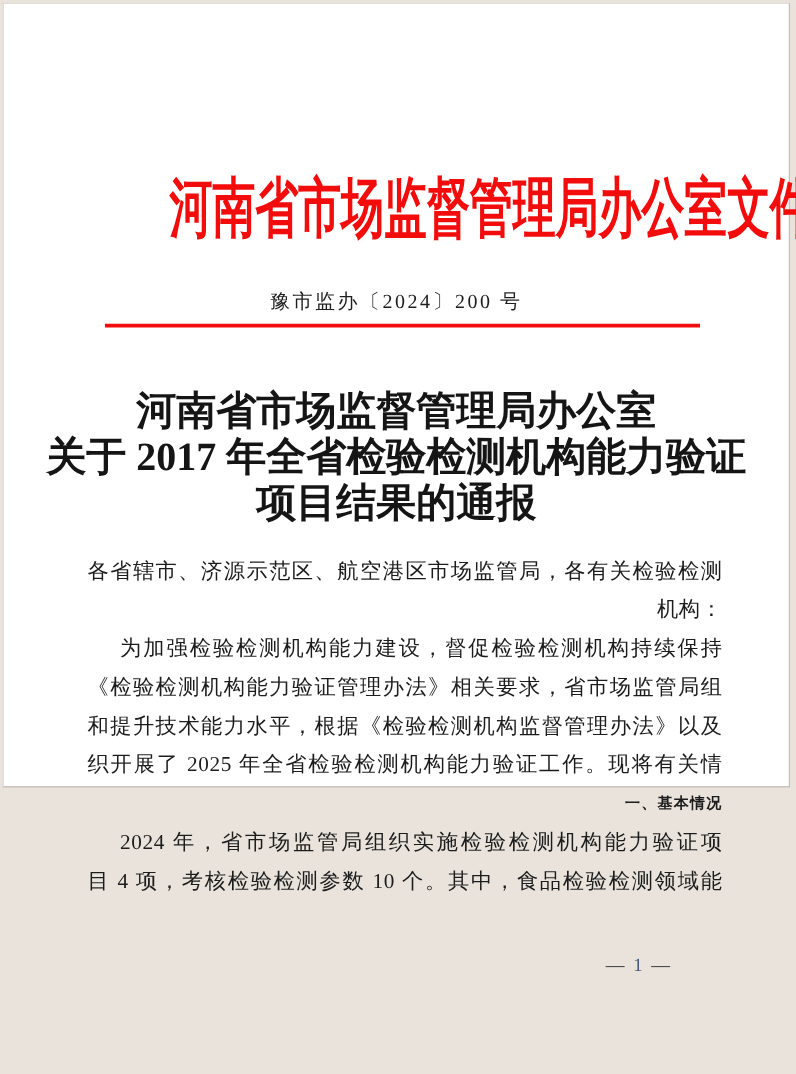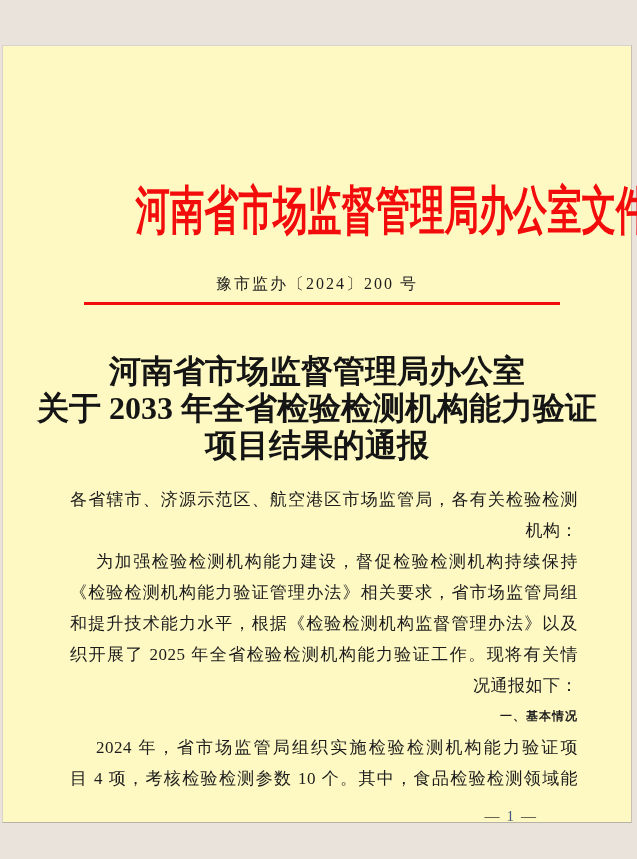--- a/index.html
+++ b/index.html
@@ -11,26 +11,25 @@
   html, body {
     width: 637px; height: 859px;
     background: #e9e3dc;
     font-family: "Liberation Serif", "DejaVu Serif", serif;
   }
   body { position: relative; overflow: hidden; }
 
   .page {
     position: absolute;
     left: 2px; top: 2px;
-    width: 630px; height: 778px;
-    background: #fef9c3;
+    width: 630px; height: 628px;
+    background: #ffffff;
     border: 1px solid #d9d3cb;
     border-right-color: #c8c0b7;
     border-bottom-color: #b9b1a7;
-    margin-top: 43px;
   }
 
   .red-header {
     position: absolute;
     top: 136px; left: 0;
     width: 100%;
     text-align: center;
   }
   .red-header-text {
     display: inline-block;
@@ -115,32 +114,31 @@
   <div class="red-header">
     <span class="red-header-text">河南省市场监督管理局办公室文件</span>
   </div>
 
   <div class="doc-number">豫市监办〔2024〕200 号</div>
 
   <div class="red-rule"></div>
 
   <div class="doc-title">
     <div class="t-line">河南省市场监督管理局办公室</div>
-    <div class="t-line">关于 2033 年全省检验检测机构能力验证</div>
+    <div class="t-line">关于 2017 年全省检验检测机构能力验证</div>
     <div class="t-line">项目结果的通报</div>
   </div>
 
   <div class="body-text">
     <div class="line just">各省辖市、济源示范区、航空港区市场监管局，各有关检验检测</div>
     <div class="line">机构：</div>
     <div class="line just indent">为加强检验检测机构能力建设，督促检验检测机构持续保持</div>
     <div class="line just">《检验检测机构能力验证管理办法》相关要求，省市场监管局组</div>
     <div class="line just">和提升技术能力水平，根据《检验检测机构监督管理办法》以及</div>
     <div class="line just">织开展了 2025 年全省检验检测机构能力验证工作。现将有关情</div>
-    <div class="line">况通报如下：</div>
     <div class="line sec-heading">一、基本情况</div>
     <div class="line just indent">2024 年，省市场监管局组织实施检验检测机构能力验证项</div>
     <div class="line just">目 4 项，考核检验检测参数 10 个。其中，食品检验检测领域能</div>
   </div>
 
   <div class="page-footer">
     <span>—</span><span class="pnum">1</span><span>—</span>
   </div>
 
 </div>

